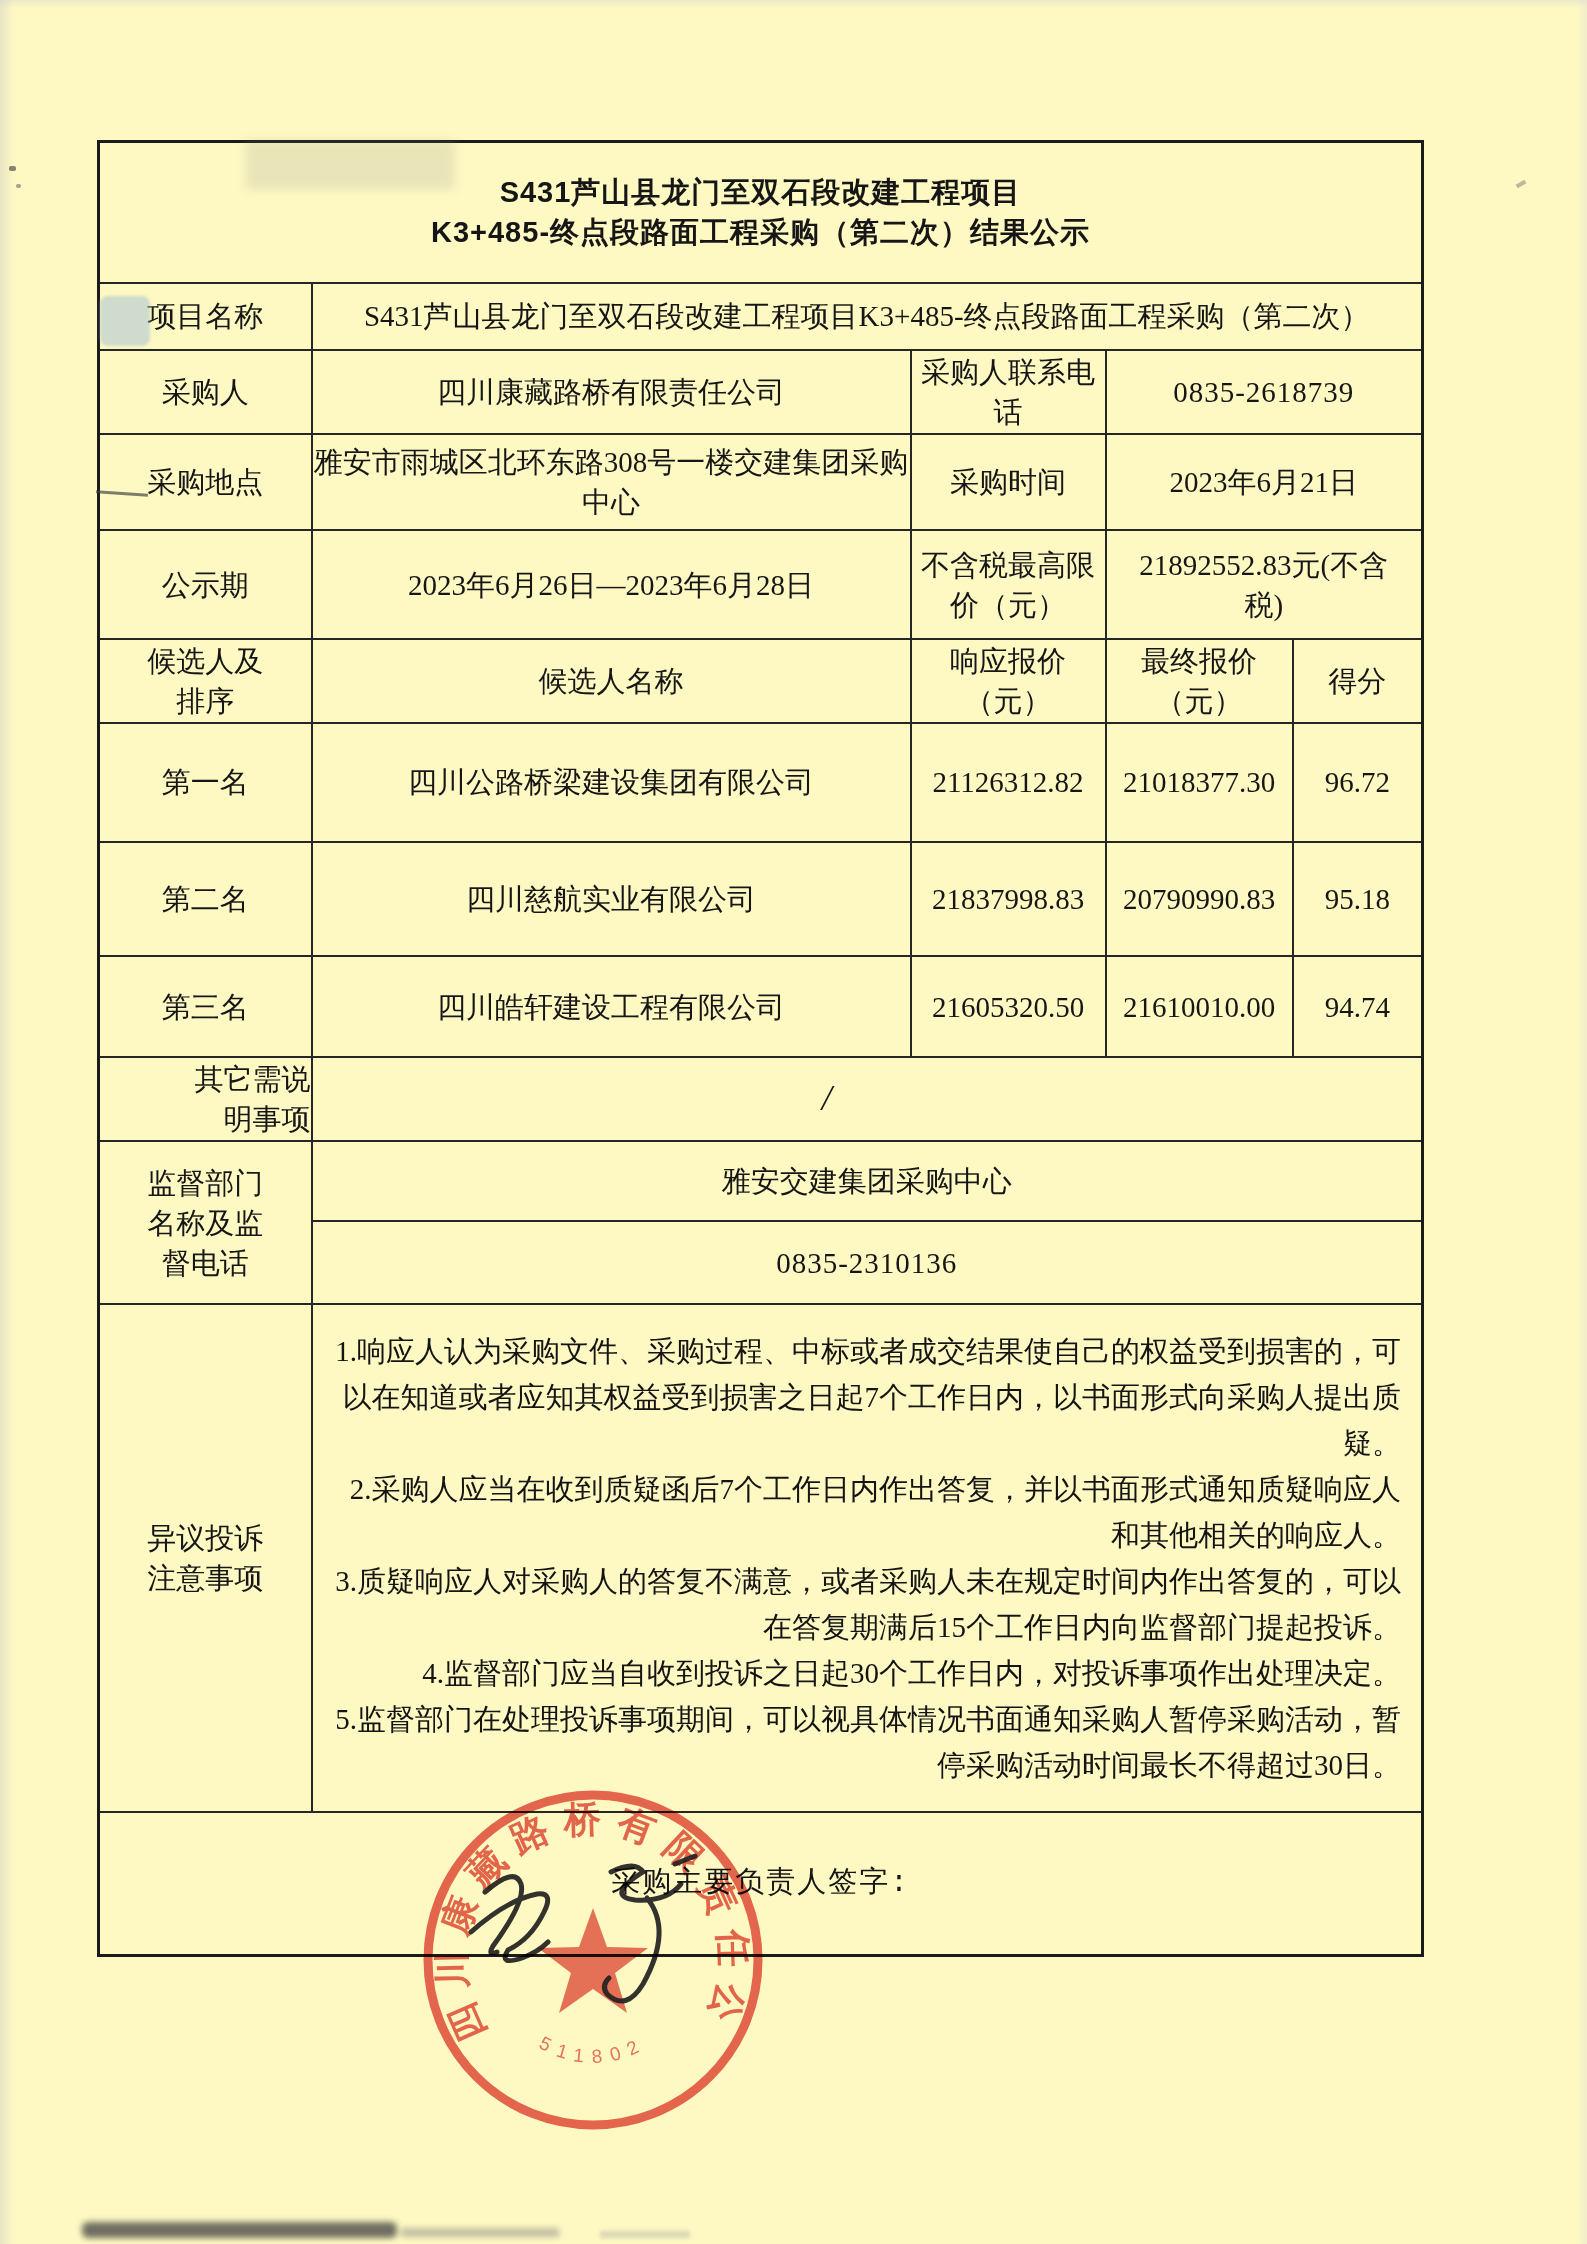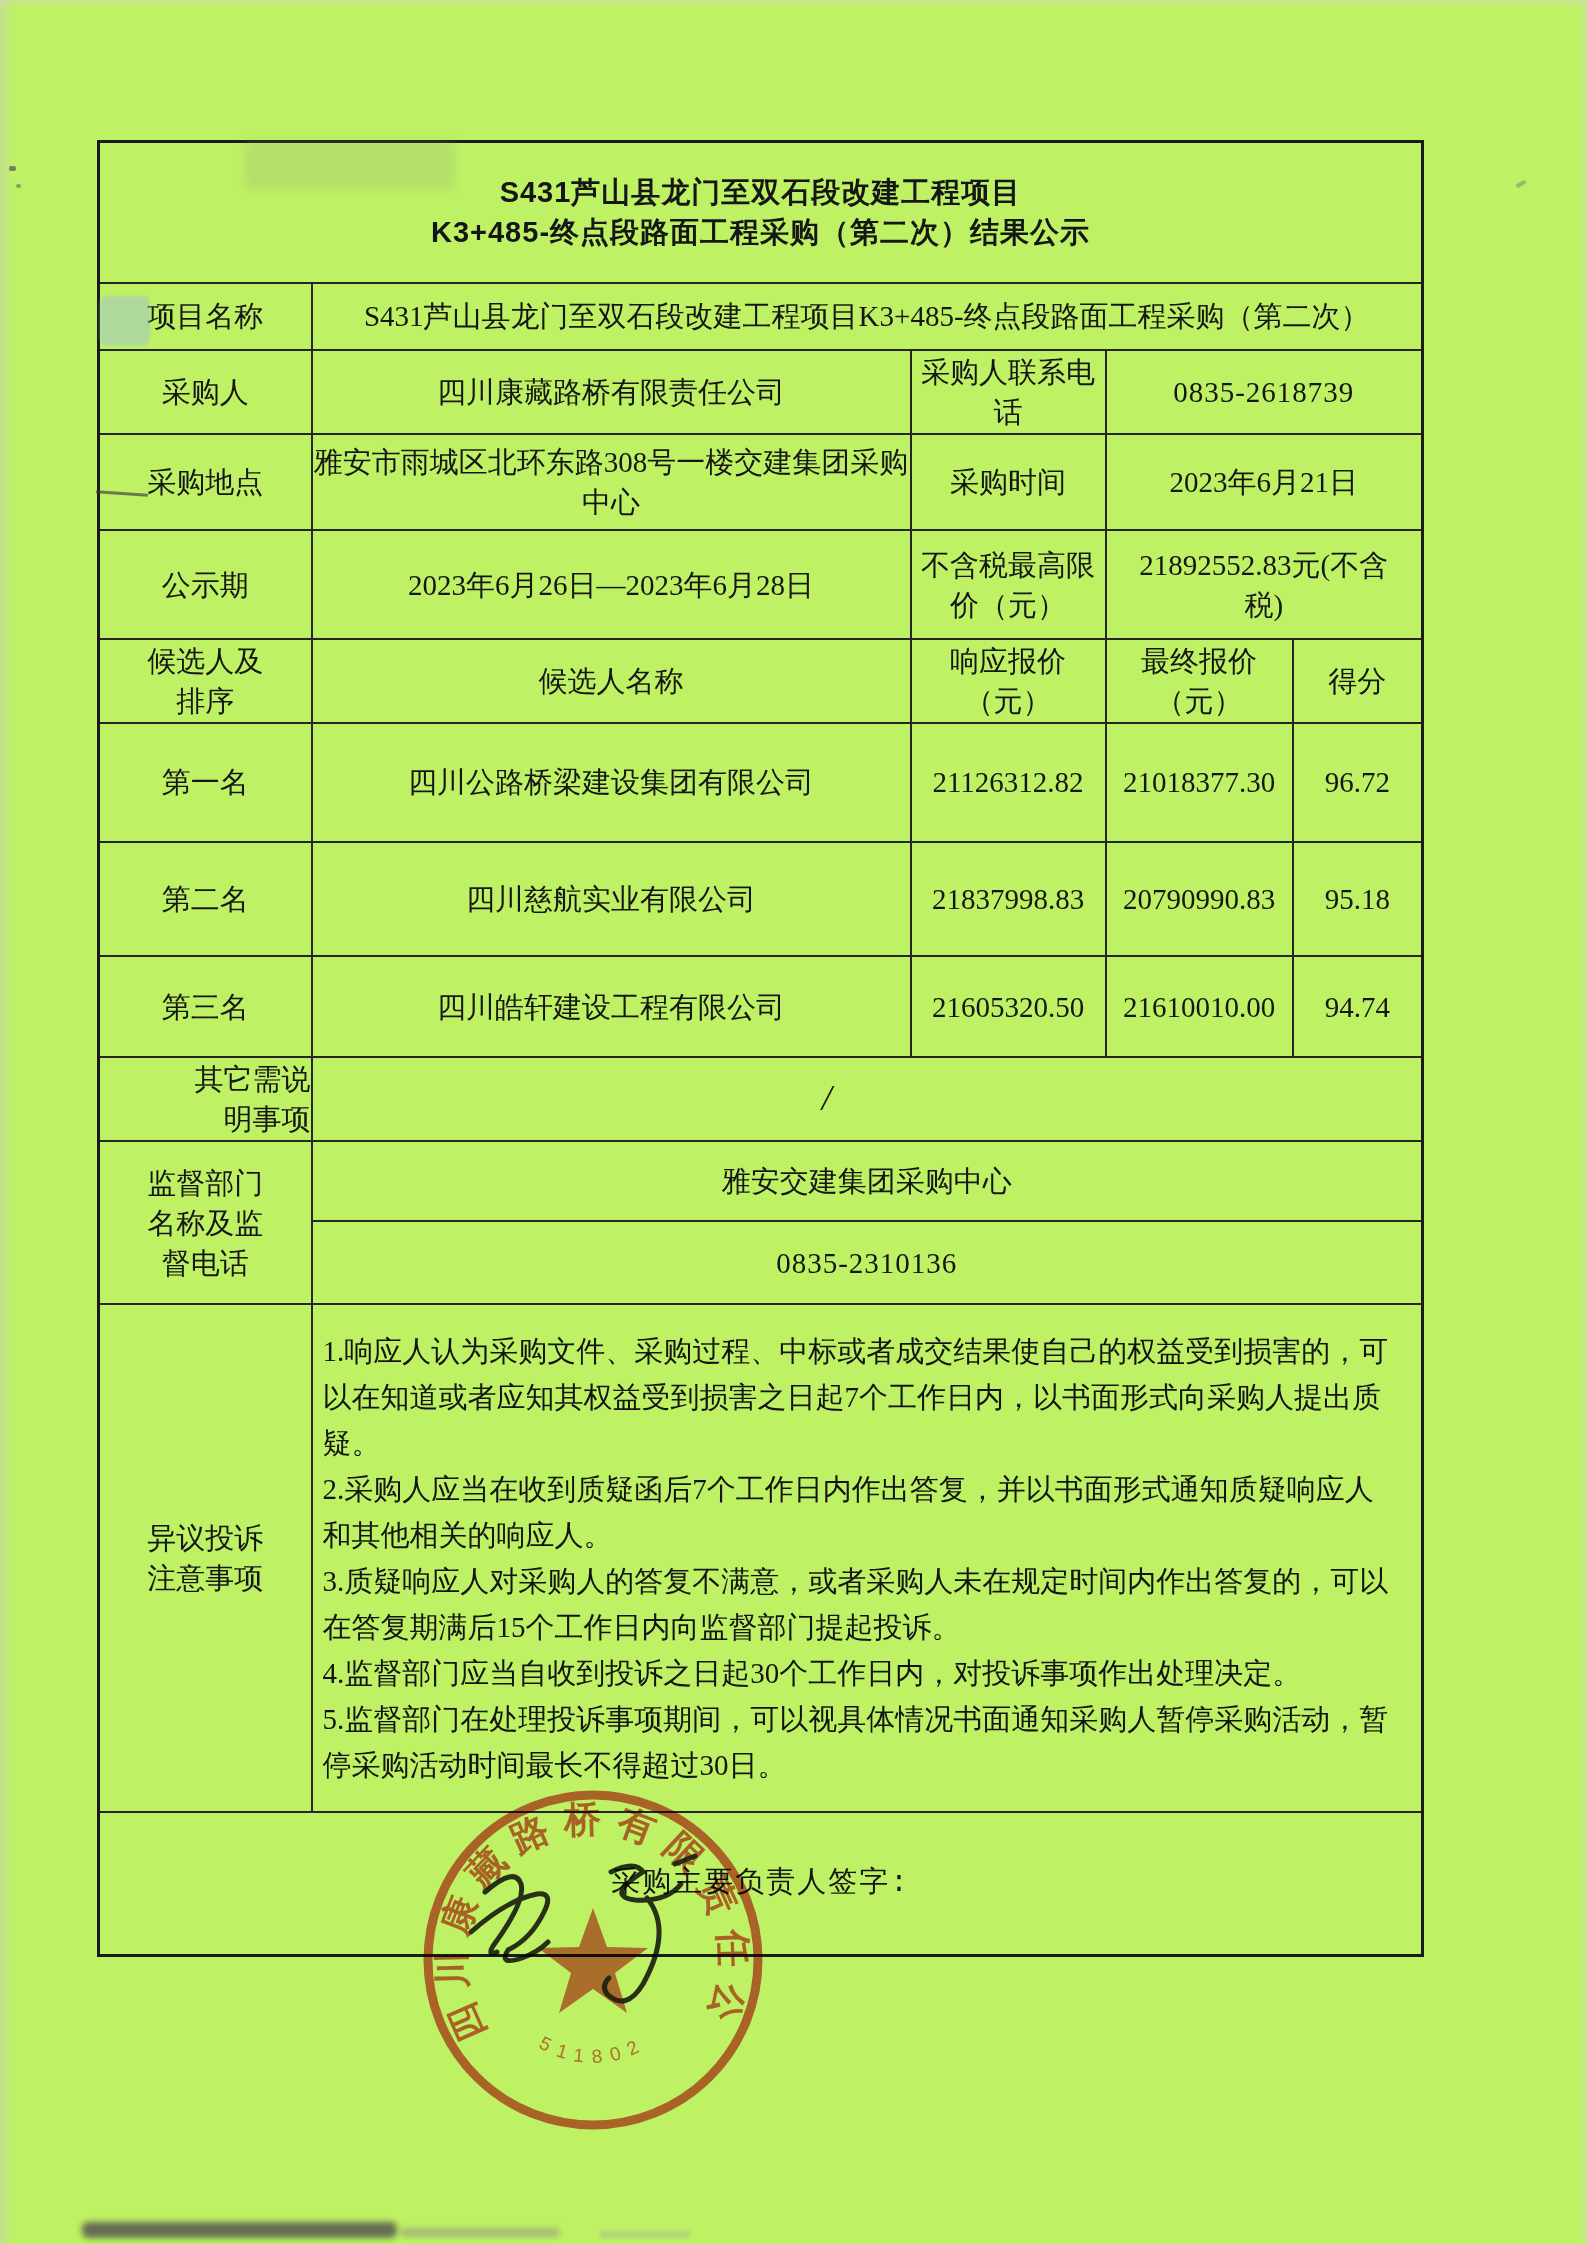--- a/index.html
+++ b/index.html
@@ -1,31 +1,31 @@
 <!DOCTYPE html>
 <html><head>
 <meta charset="utf-8">
 <style>
   html,body{margin:0;padding:0;background:#ffffff;}
-  .page{position:relative;width:1587px;height:2244px;background:#bef264;overflow:hidden;
+  .page{position:relative;width:1587px;height:2244px;background:#fef9c3;overflow:hidden;
         font-family:"Liberation Serif","DejaVu Serif",serif;color:#1e1e1e;}
   
   table.doc{position:absolute;left:97px;top:140px;width:1324px;height:1817px;
             border-collapse:collapse;table-layout:fixed;border:3px solid #1b1b1b;background:transparent;}
   table.doc td{border:2px solid #262626;padding:0;vertical-align:middle;text-align:center;
                font-size:29px;line-height:40px;color:#161616;overflow:hidden;}
   .h-title{height:138px}.h-r2{height:66px}.h-r3{height:60px}.h-r4{height:94px}.h-r5{height:107px}
   .h-r6{height:71px}.h-r7{height:116px}.h-r8{height:112px}.h-r9{height:99px}.h-r10{height:82px}
   .h-r11{height:78px}.h-r12{height:82px}.h-r13{height:497px}.h-r14{height:140px}
   td.title-cell{font-family:"Liberation Sans","DejaVu Sans",sans-serif;font-weight:bold;
                 font-size:40px;line-height:58px;letter-spacing:1px;color:#111;}
   td.money{text-align:left;padding-left:6px;font-size:30px;}
   td.wraptext{text-align:left;padding:4px 10px;line-height:42px;}
   td.objection-cell{vertical-align:middle;}
-  .obj-wrap{padding:0 20px 0 10px;text-align:left;font-size:29px;line-height:46px;color:#141414;}
+  .obj-wrap{padding:0 20px 0 10px;text-align:right;font-size:29px;line-height:46px;color:#141414;}
   .stack div{line-height:40px;}
   td.sig-cell{text-align:left;padding-left:8px;font-size:30px;letter-spacing:2px;font-family:Liberation Mono, monospace;}
   .score{font-size:30px;}
   .phone{font-size:30px;letter-spacing:1px;}
   .slash{font-size:36px;font-style:italic;transform:translateX(-40px);display:inline-block;}
   
   svg.seal{position:absolute;left:413px;top:1780px;width:360px;height:360px;mix-blend-mode:multiply;}
   
   .artifact{position:absolute;pointer-events:none;}
   .blob-xiang{left:100px;top:296px;width:50px;height:50px;background:rgba(160,190,214,.5);

